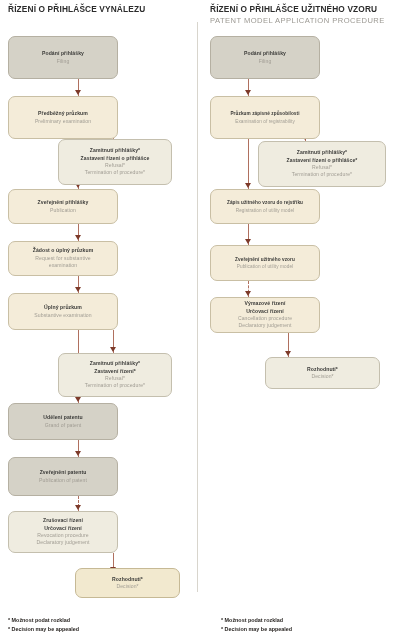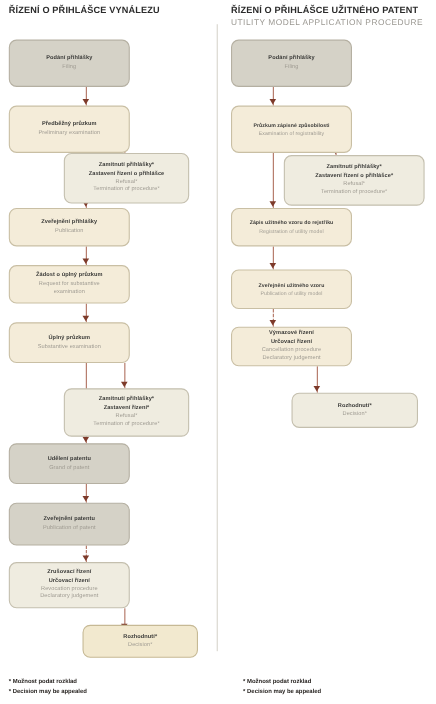--- a/index.html
+++ b/index.html
@@ -189,22 +189,22 @@
   <div class="box t-yellow" style="left:75px;top:568px;width:105px;height:30px;">
     <div class="cz">Rozhodnutí*</div>
     <div class="en">Decision*</div>
   </div>
 
   <div class="note" style="left:8px;top:616px;">* Možnost podat rozklad</div>
   <div class="note" style="left:8px;top:625px;">* Decision may be appealed</div>
 
   <div class="divider"></div>
 
-  <div class="col-title" style="left:210px;top:4px;">ŘÍZENÍ O PŘIHLÁŠCE UŽITNÉHO PATENT</div>
-  <div class="col-sub" style="left:210px;top:16px;">UTILITY MODEL APPLICATION PROCEDURE</div>
+  <div class="col-title" style="left:210px;top:4px;">ŘÍZENÍ O PŘIHLÁŠCE UŽITNÉHO VZORU</div>
+  <div class="col-sub" style="left:210px;top:16px;">PATENT MODEL APPLICATION PROCEDURE</div>
 
   <div class="vline" style="left:248px;top:79px;height:17px;"></div>
   <div class="arrow" style="left:245px;top:90px;"></div>
 
   <div class="vline" style="left:305px;top:123px;height:18px;"></div>
   <div class="arrow" style="left:302px;top:135px;"></div>
 
   <div class="vline" style="left:248px;top:123px;height:66px;"></div>
   <div class="arrow" style="left:245px;top:183px;"></div>
 

